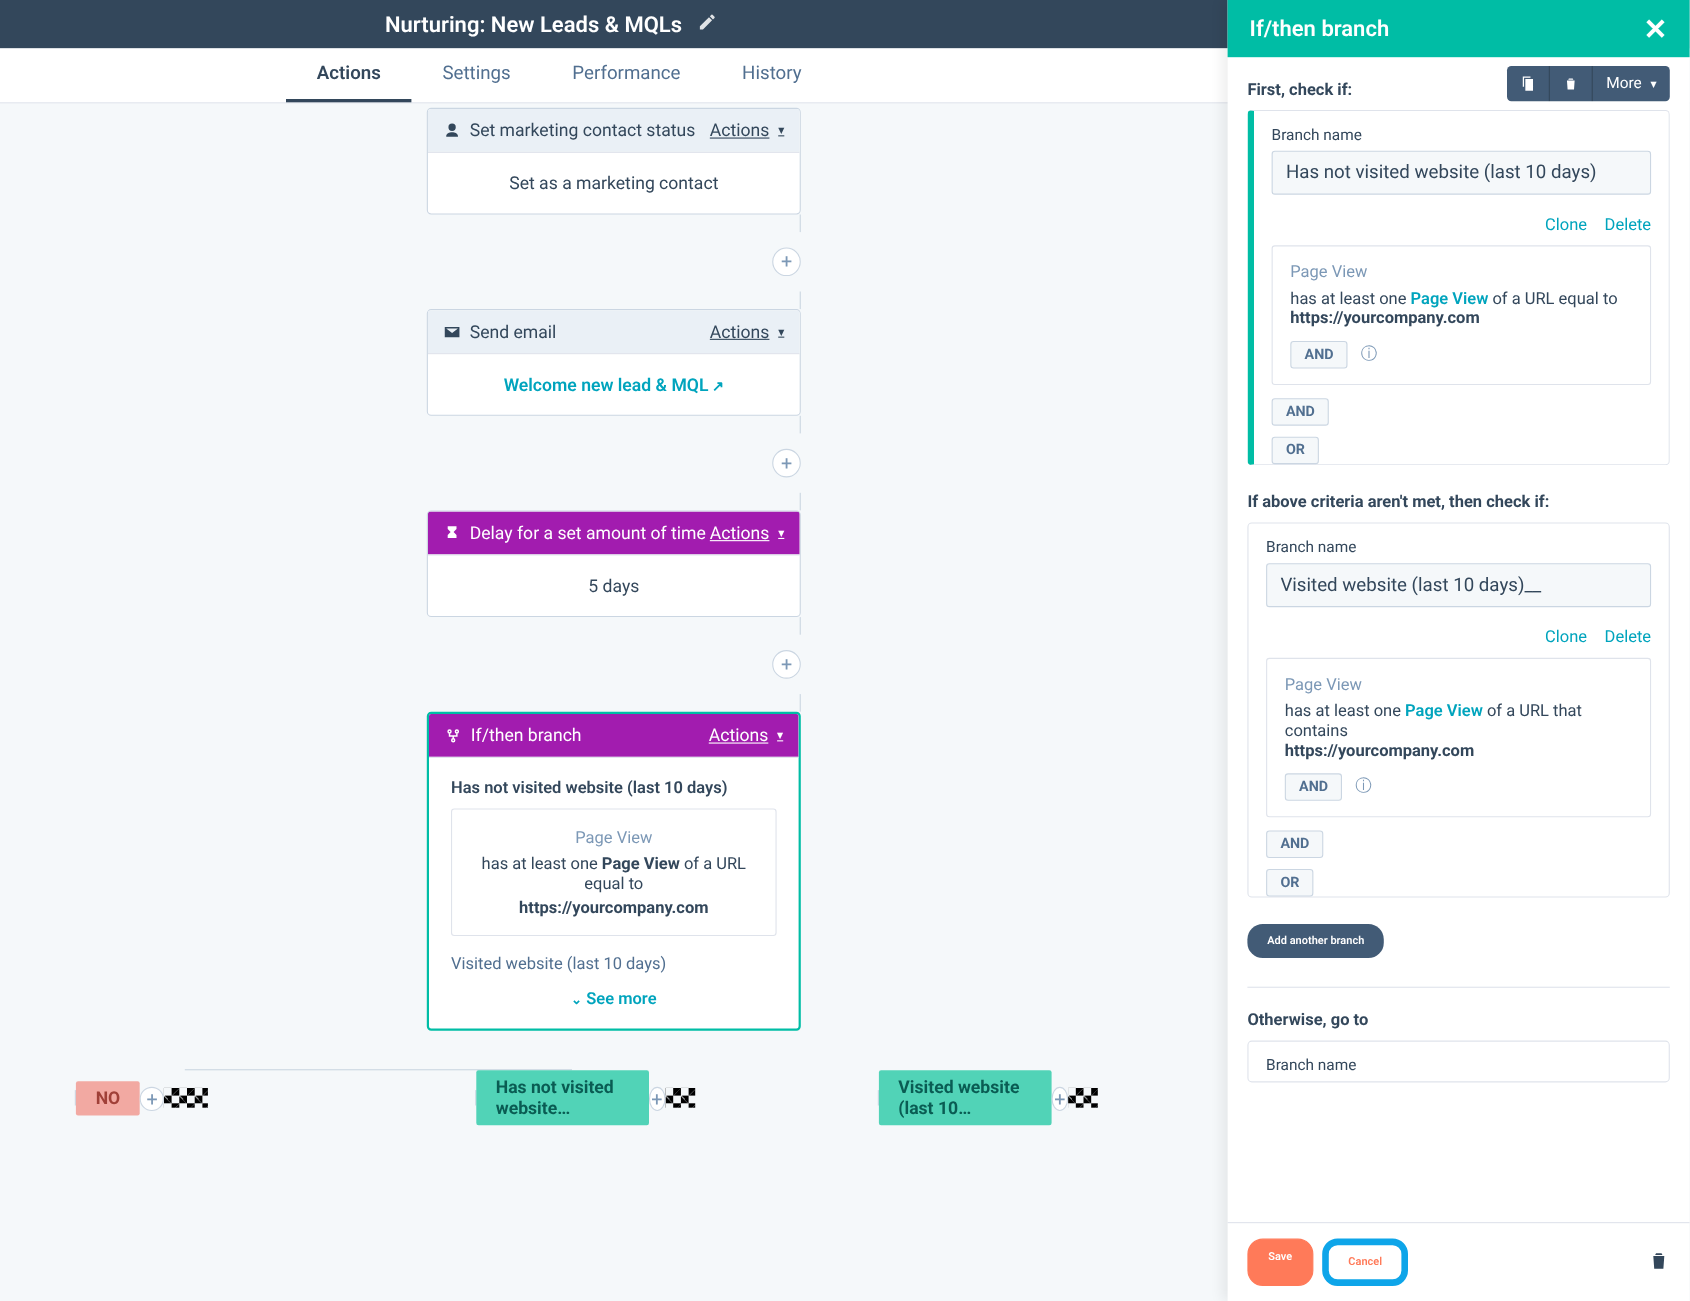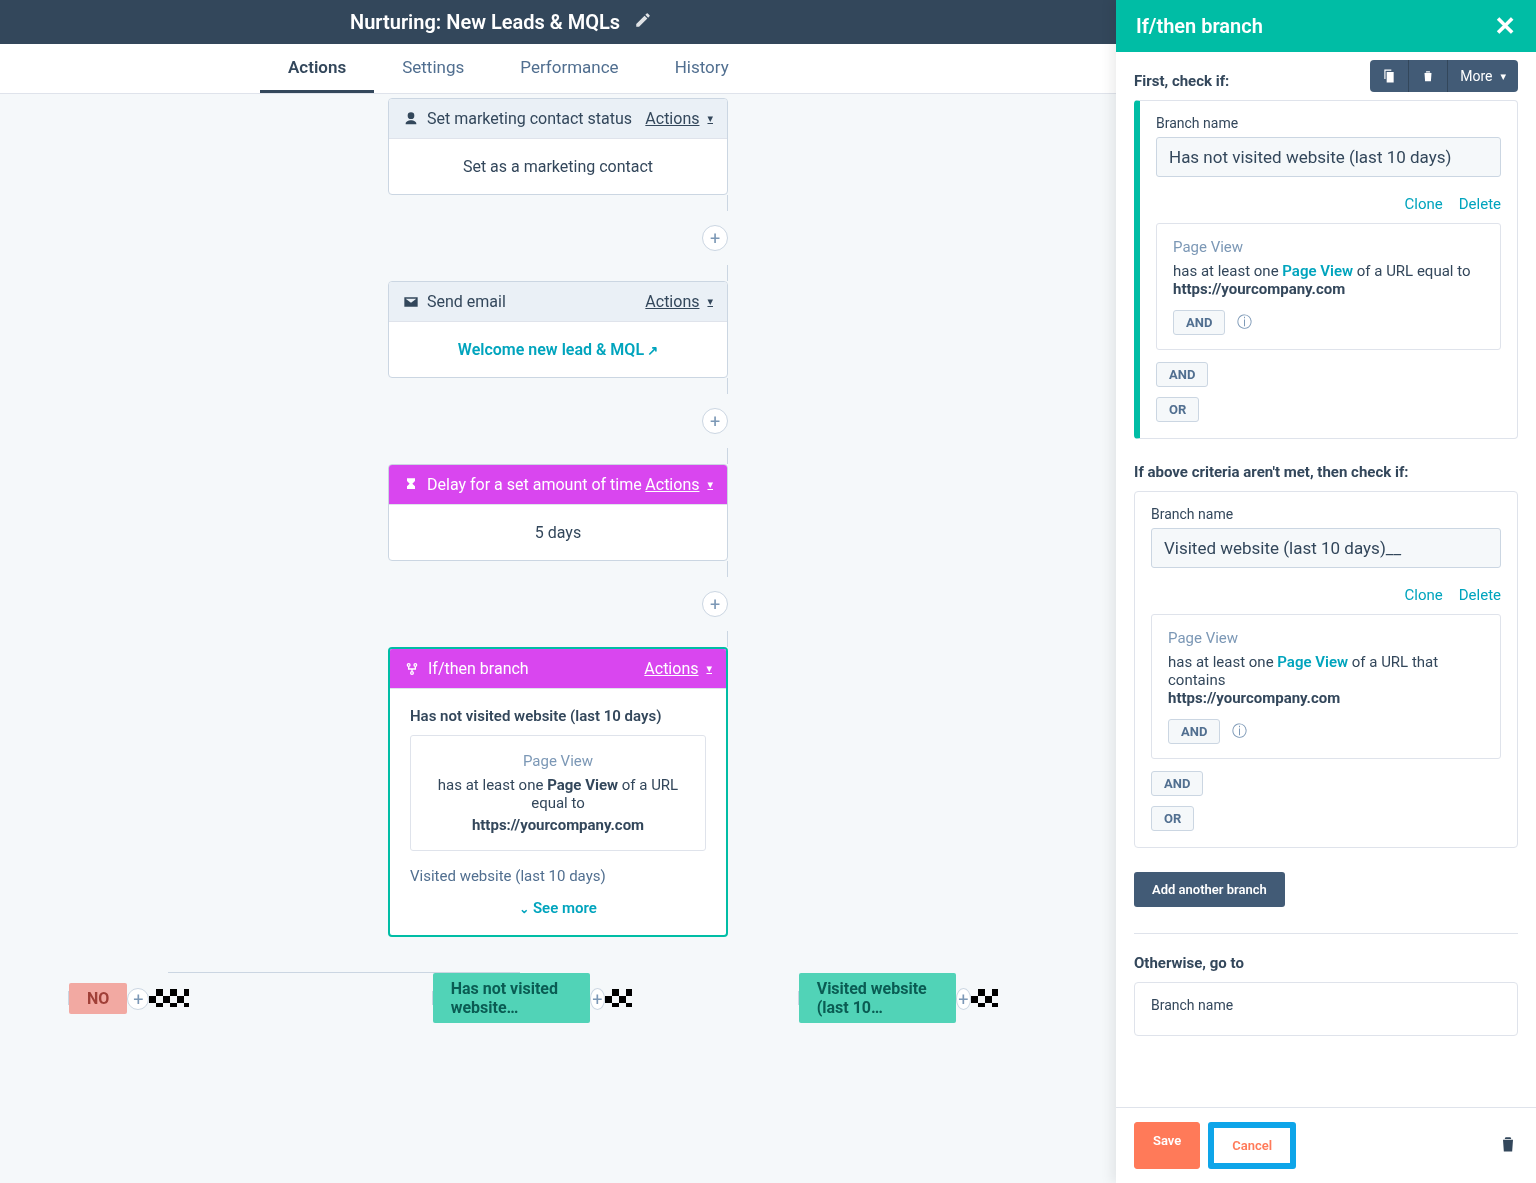--- a/index.html
+++ b/index.html
@@ -19,21 +19,21 @@
   .col { width: 340px; margin: 0 auto; display: flex; flex-direction: column; align-items: flex-end; }
 
   .card { width: 340px; background: #fff; border: 1px solid #cbd6e2; border-radius: 4px; overflow: hidden; }
   .card.selected { border: 2px solid #00bda5; }
   .card-head { display: flex; align-items: center; justify-content: space-between; padding: 10px 14px; font-size: 16px; }
   .card-head .left { display: flex; align-items: center; gap: 8px; }
   .card-head .ico { width: 16px; height: 16px; display: inline-block; }
   .card-head .actions { text-decoration: underline; cursor: pointer; display: flex; align-items: center; gap: 4px; }
   .card-body { padding: 18px 20px; text-align: center; font-size: 16px; color: #33475b; border-top: 1px solid #dfe3eb; }
   .head-light { background: #eaf0f6; color: #33475b; }
-  .head-dark { background: #d946ef; color: #fff; }
+  .head-dark { background: #a21caf; color: #fff; }
   .head-dark .actions { color: #fff; }
 
   .plus { width: 26px; height: 26px; border-radius: 50%; background: #fff; border: 1px solid #cbd6e2; display: flex; align-items: center; justify-content: center; color: #7c98b6; font-size: 18px; cursor: pointer; margin: 14px 0; }
   .vline { width: 1px; height: 16px; background: #cbd6e2; }
 
   .link-teal { color: #00a4bd; font-weight: 600; }
 
   
   .branch-body { padding: 18px 20px; border-top: 1px solid #dfe3eb; font-size: 15px; color: #33475b; text-align: left; }
   .branch-body .sub { border: 1px solid #dfe3eb; border-radius: 3px; padding: 16px 20px; margin-top: 10px; text-align: center; }
@@ -61,32 +61,32 @@
   .panel-head { background: #00bda5; color: #fff; height: 52px; display: flex; align-items: center; justify-content: space-between; padding: 0 20px; font-size: 20px; font-weight: 600; }
   .panel-head .close { font-size: 26px; cursor: pointer; }
   .panel-body { flex: 1; overflow-y: auto; padding: 20px 18px 24px; }
   .panel-body::-webkit-scrollbar { width: 0; }
 
   .toolbar { position: absolute; right: 18px; top: 60px; display: flex; background: #425b76; border-radius: 4px; overflow: hidden; }
   .toolbar > div { padding: 8px 12px; color: #fff; font-size: 14px; cursor: pointer; border-right: 1px solid #33475b; display:flex; align-items:center; gap:4px;}
   .toolbar > div:last-child { border-right: none; }
 
   .section-label { font-size: 15px; font-weight: 700; color: #33475b; margin-bottom: 10px; }
-  .branch-box { border: 1px solid #dfe3eb; border-left: 6px solid #00bda5; border-radius: 4px; padding: 14px 16px 16px; margin-bottom: 24px; position: relative; }
+  .branch-box { border: 1px solid #dfe3eb; border-left: 6px solid #00bda5; border-radius: 4px; padding: 14px 16px 0; margin-bottom: 24px; position: relative; }
   .branch-box.plain { border-left: 1px solid #dfe3eb; }
   .field-label { font-size: 14px; color: #33475b; margin-bottom: 6px; }
   .text-input { width: 100%; border: 1px solid #cbd6e2; border-radius: 3px; padding: 9px 12px; font-size: 17px; color: #33475b; background:#f5f8fa; }
   .actions-row { display: flex; justify-content: flex-end; gap: 16px; margin: 18px 0 10px; font-size: 15px; }
   .actions-row span { color: #00a4bd; cursor: pointer; }
   .crit-box { border: 1px solid #dfe3eb; border-radius: 3px; padding: 14px 16px; font-size: 15px; color: #33475b; }
   .crit-box .pv { color: #7c98b6; margin-bottom: 6px; }
   .chip { display: inline-block; border: 1px solid #cbd6e2; border-radius: 3px; padding: 4px 12px; font-size: 13px; color: #516f90; margin-top: 12px; cursor: pointer; background:#f5f8fa;font-weight:bold; }
   .info { color:#7c98b6; margin-left:8px; display:inline-block;}
 
-  .btn { display: inline-block; border-radius: 3px; padding: 10px 18px; font-size: 13px; font-weight: 600; cursor: pointer; }
+  .btn { display: inline-block; border-radius: 14px; padding: 10px 18px; font-size: 10px; font-weight: 600; cursor: pointer; }
   .btn-dark { background: #425b76; color: #fff; }
   .btn-primary { background: #ff7a59; color: #fff; border:1px solid #ff7a59;}
   .btn-outline { background: #fff; color: #ff7a59; border: 6px solid #0ea5e9; }
 
   .panel-footer { border-top: 1px solid #dfe3eb; padding: 14px 18px; display: flex; align-items: center; justify-content: space-between; }
   .panel-footer .left { display:flex; gap:8px; }
 
   .caret::after{content:"▾"; font-size:11px; margin-left:4px;}
   .caret-w::after{content:"▾"; font-size:11px; margin-left:4px; color:#fff;}
   .ext::after{content:" ↗"; font-size:13px;}

